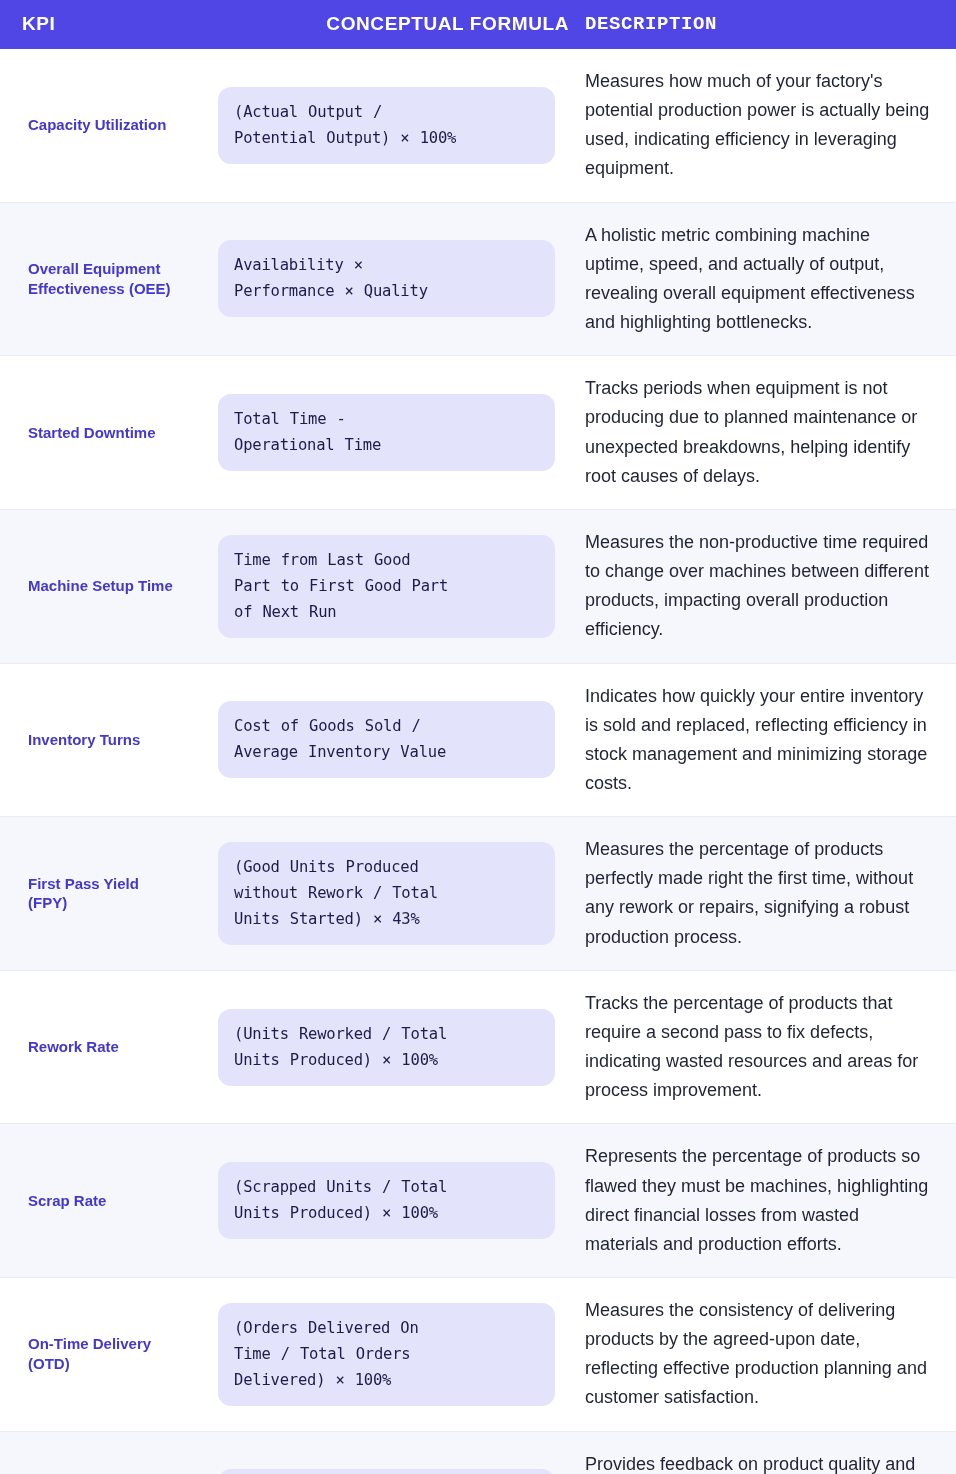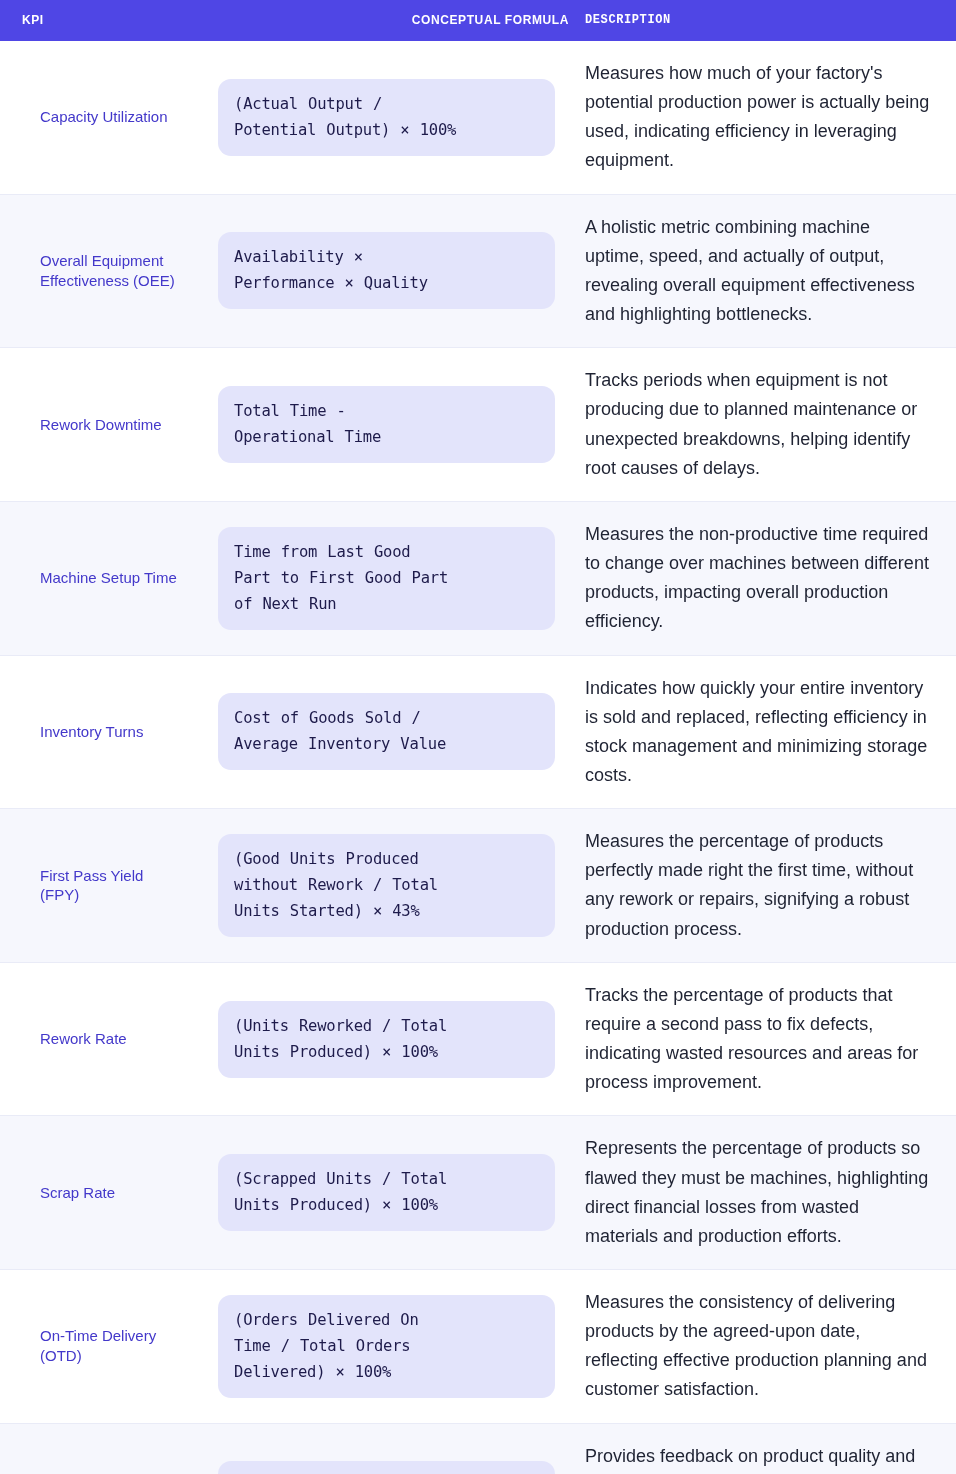--- a/index.html
+++ b/index.html
@@ -18,43 +18,43 @@
     table-layout: fixed;
   }
   .kpi-table col.c-kpi { width: 200px; }
   .kpi-table col.c-formula { width: 385px; }
   .kpi-table col.c-desc { width: 371px; }
 
   thead th {
     background: #4f46e5;
     color: #ffffff;
     text-align: left;
-    font-size: 12px;
+    font-size: 19px;
     font-weight: bold;
     letter-spacing: 0.6px;
     padding: 13px 16px 14px 22px;
     vertical-align: middle;
   }
   thead th.th-formula { padding-left: 18px; text-align: right; }
   thead th.th-desc { padding-left: 0px; font-family: Liberation Mono, monospace; }
 
   tbody tr.row-even { background: #ffffff; }
   tbody tr.row-odd { background: #f6f7fd; }
 
   tbody td {
     vertical-align: middle;
     padding: 18px 0 18px 0;
     border-bottom: 1px solid #e9ebf7;
   }
   td.kpi-cell {
     color: #4338ca;
-    font-weight: normal;
+    font-weight: bold;
     font-size: 15px;
     line-height: 1.33;
-    padding-left: 40px;
+    padding-left: 28px;
     padding-right: 18px;
     vertical-align: middle;
   }
   td.formula-cell {
     padding-left: 18px;
     padding-right: 30px;
     vertical-align: middle;
   }
   .formula-box {
     background: #e3e4fb;
@@ -106,21 +106,21 @@
       </tr>
       <tr class="row-odd">
         <td class="kpi-cell">Overall Equipment Effectiveness (OEE)</td>
         <td class="formula-cell">
           <code class="formula-box">Availability ×
 Performance × Quality</code>
         </td>
         <td class="desc-cell">A holistic metric combining machine uptime, speed, and actually of output, revealing overall equipment effectiveness and highlighting bottlenecks.</td>
       </tr>
       <tr class="row-even">
-        <td class="kpi-cell">Rework Downtime</td>
+        <td class="kpi-cell">Started Downtime</td>
         <td class="formula-cell">
           <code class="formula-box">Total Time -
 Operational Time</code>
         </td>
         <td class="desc-cell">Tracks periods when equipment is not producing due to planned maintenance or unexpected breakdowns, helping identify root causes of delays.</td>
       </tr>
       <tr class="row-odd">
         <td class="kpi-cell">Machine Setup Time</td>
         <td class="formula-cell">
           <code class="formula-box">Time from Last Good

